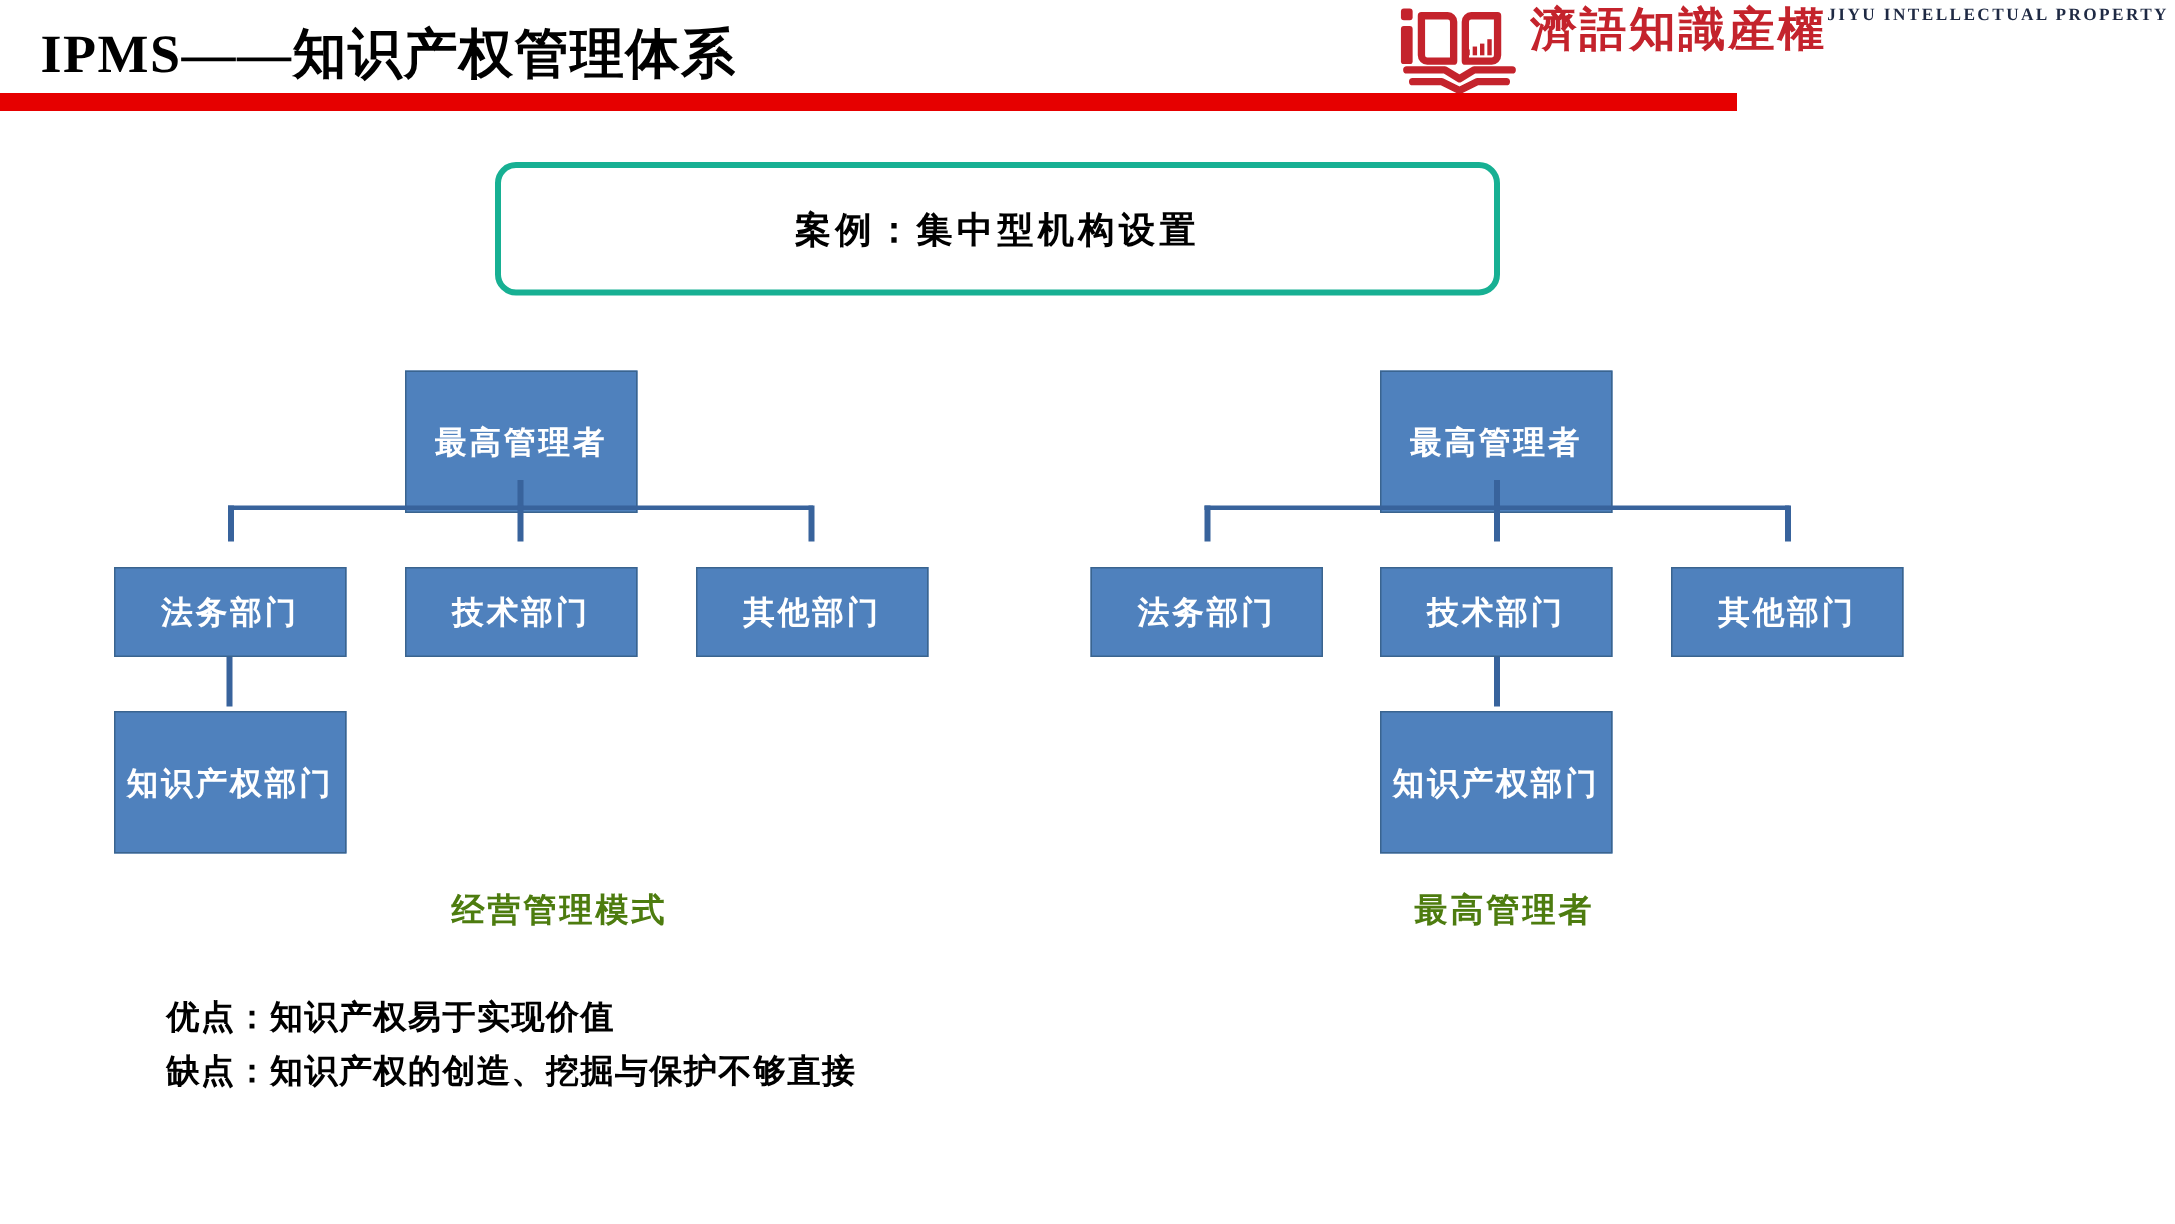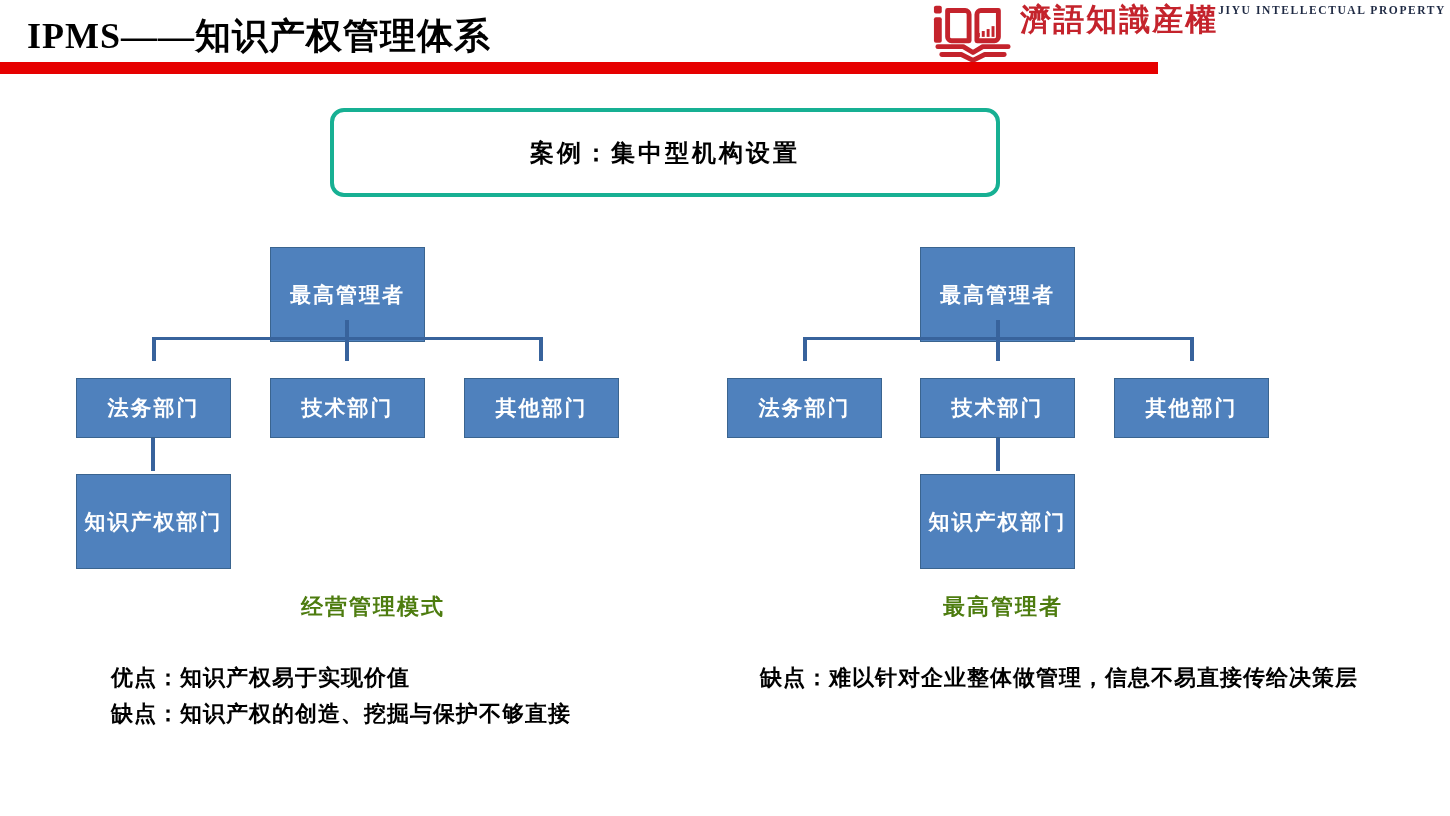--- a/index.html
+++ b/index.html
@@ -140,15 +140,14 @@
 
   <div class="org-box child-row" style="left:727px;">法务部门</div>
   <div class="org-box child-row" style="left:920px;">技术部门</div>
   <div class="org-box child-row" style="left:1114px;">其他部门</div>
 
   <div class="conn" style="left:996px;top:438px;width:4px;height:33px;"></div>
   <div class="org-box" style="left:920px;top:474px;">知识产权部门</div>
 
   <div class="chart-caption" style="left:873px;">最高管理者</div>
   <div class="notes" style="left:760px;">
-    <div>缺点：难以针对企业整体做管理，信息不易直接传给决策层</div>
   </div>
 </div>
 
 </body></html>

